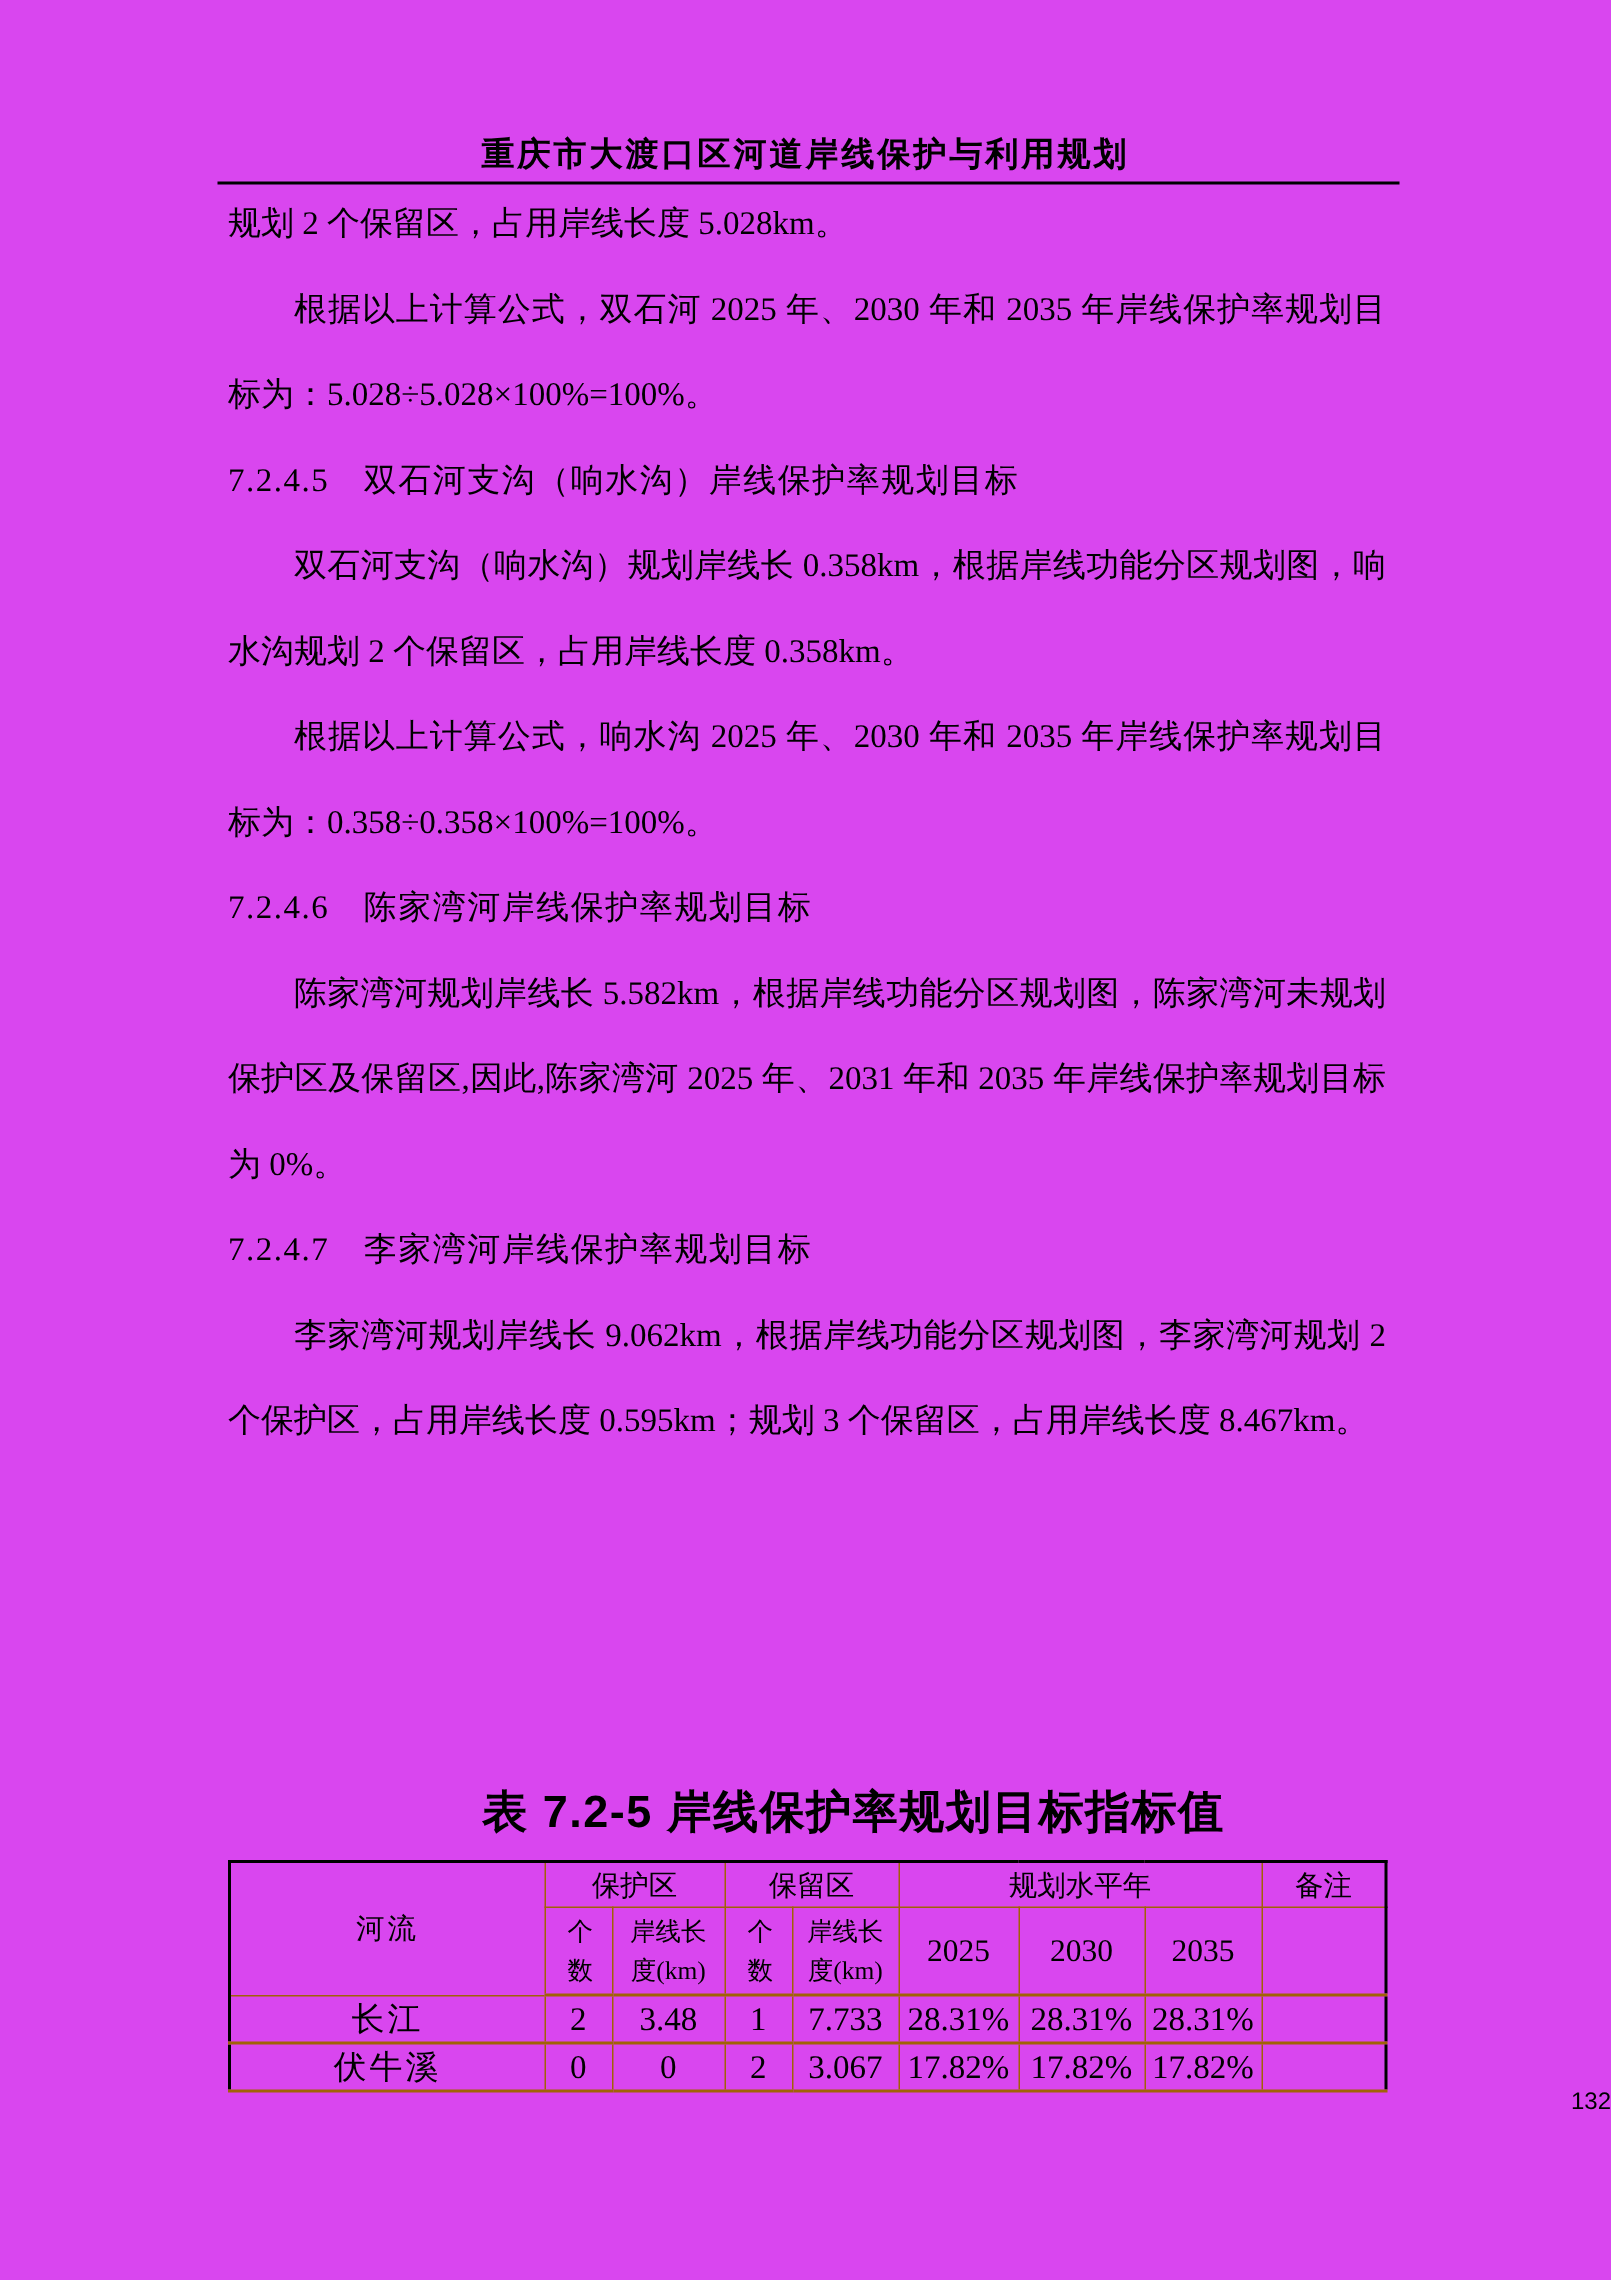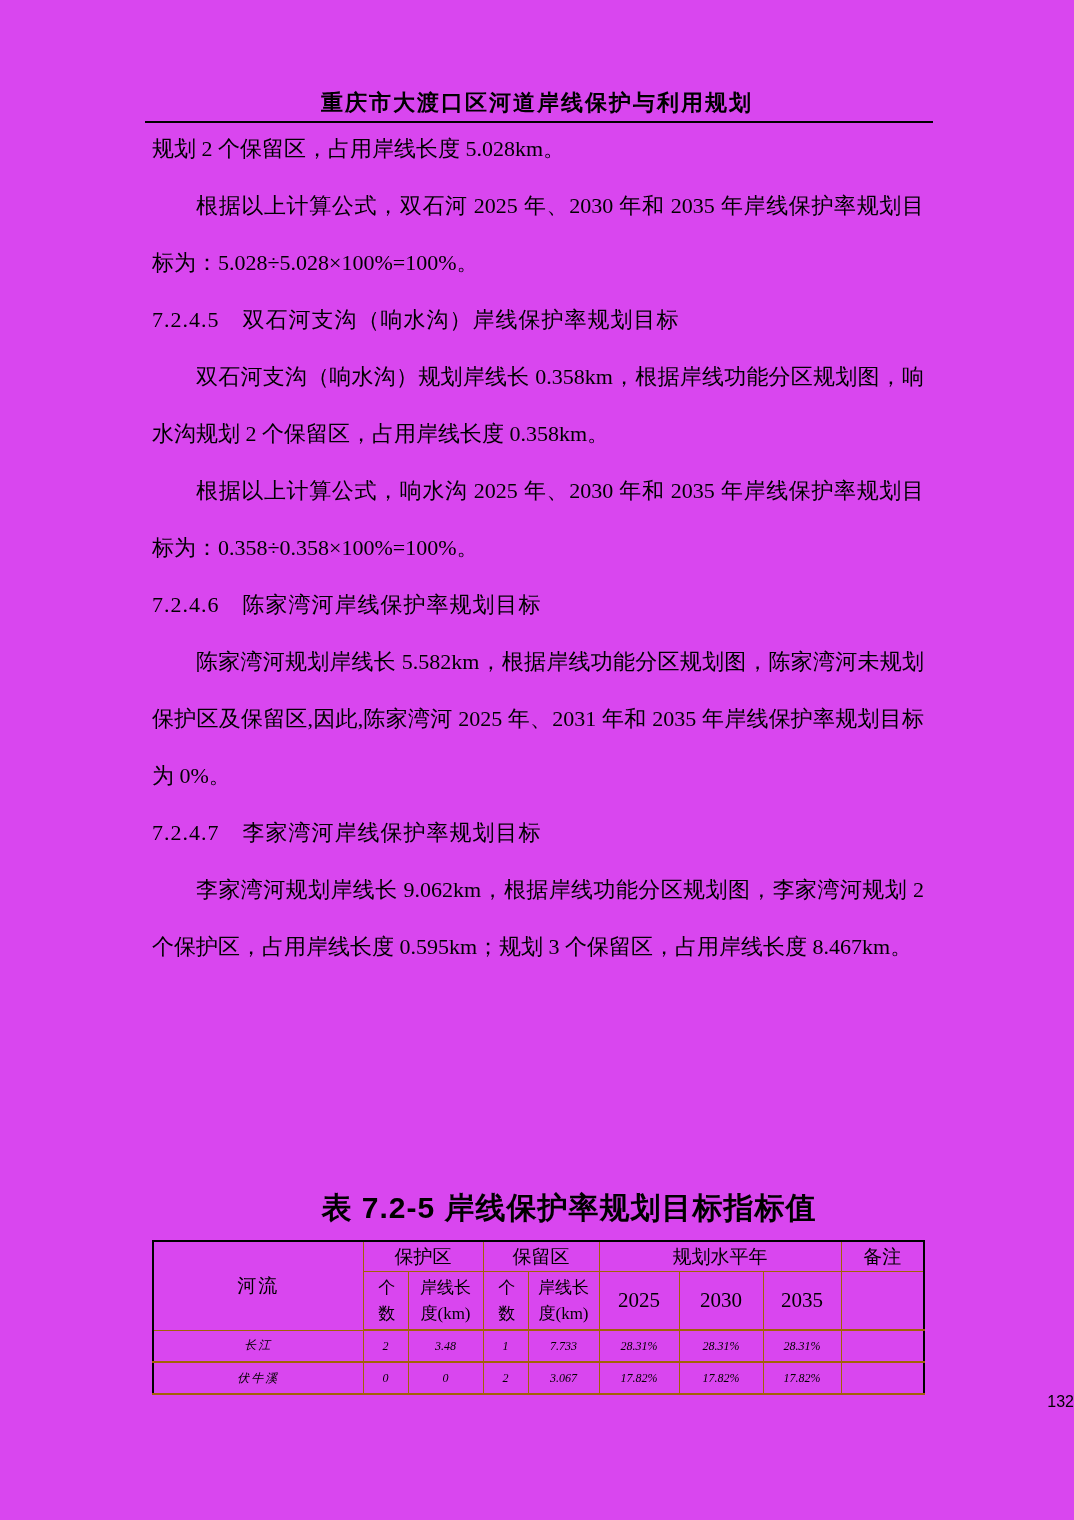--- a/index.html
+++ b/index.html
@@ -87,21 +87,21 @@
   }
   table.data-table td {
     border: 1px solid #a16207;
     text-align: center;
     vertical-align: middle;
     padding: 0;
     overflow: hidden;
   }
   tr.hrow1 td { height: 29px; font-size: 19px; }
   tr.hrow2 td { height: 57px; font-size: 17px; }
-  tr.drow  td { height: 30px; font-size: 12px; font-style: italic; }
+  tr.drow  td { height: 30px; font-size: 22px; }
   td.river-cell { font-size: 19px; letter-spacing: 2px; }
   tr.hrow2 td.year-cell { font-size: 21px; }
   
   td.br2 { border-right-width: 3px; }
   td.bl2 { border-left-width: 2px; }
   tr.hrow2 td { border-bottom-width: 2px; }
   tr.drow td { border-bottom-width: 2px; }
   
   .wrap-narrow {
     display: inline-block;

